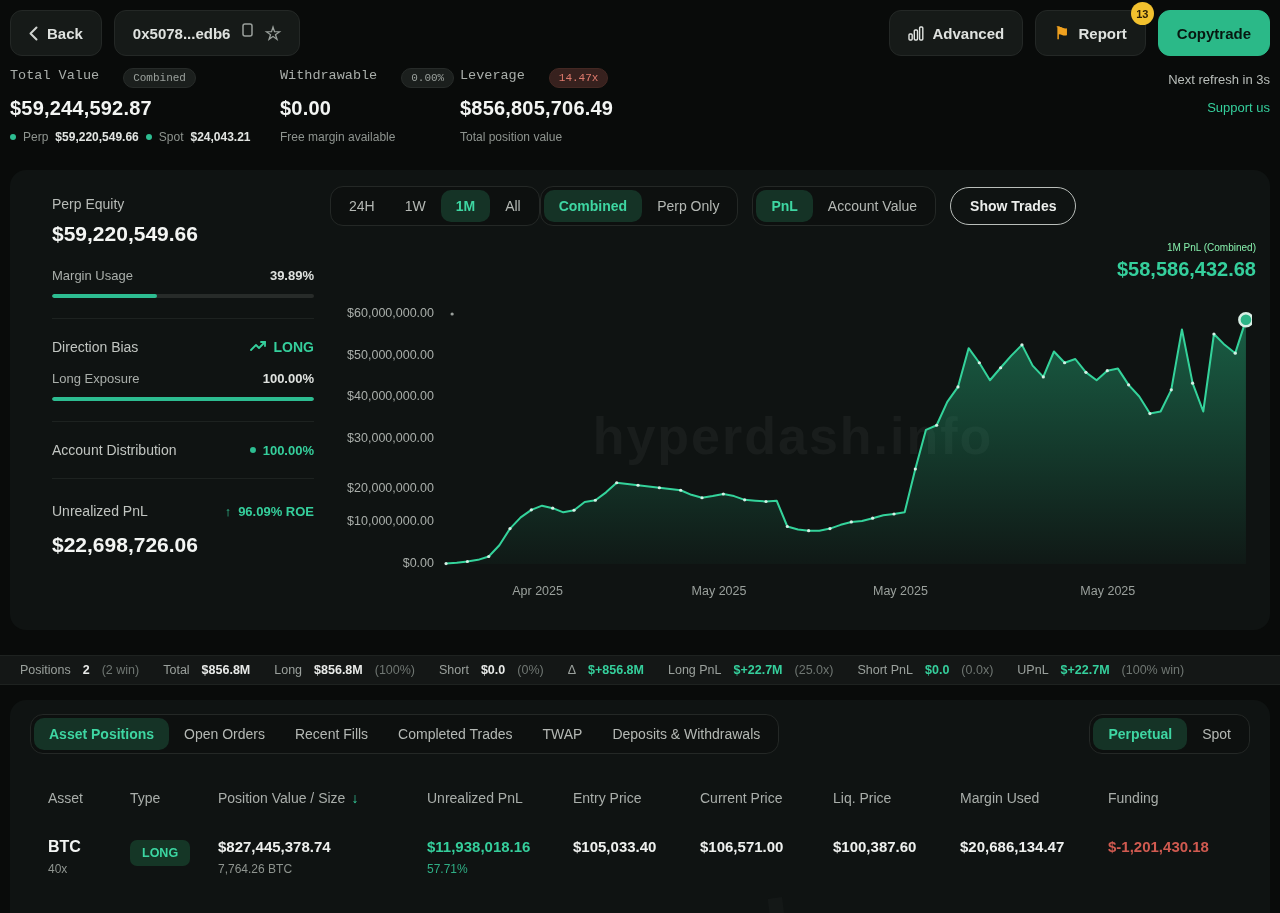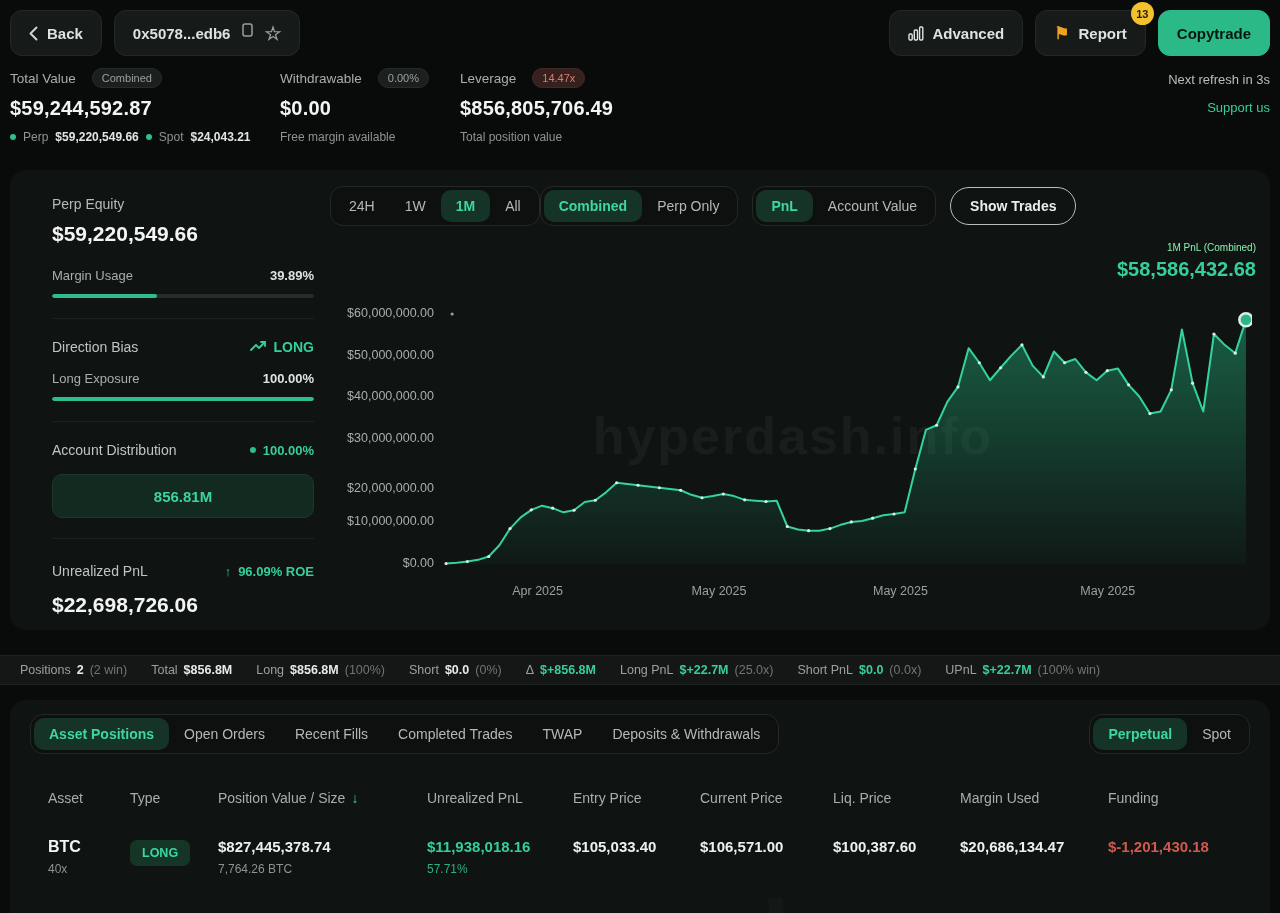--- a/index.html
+++ b/index.html
@@ -28,21 +28,21 @@
   .btn-copytrade { background:#2bb988; border:1px solid #2bb988; color:#071710; }
   .btn-report { position:relative; }
   .report-badge { position:absolute; top:-9px; right:-9px; width:23px; height:23px;
                   border-radius:50%; background:#f2c12e; color:#2b1e04; font-size:11px;
                   font-weight:700; display:flex; align-items:center; justify-content:center; }
   .flag-glyph { color:#f0a11f; font-size:17px; }
 
   
   .statsrow { position:absolute; top:68px; left:10px; right:10px; display:flex; }
   .stat { margin-right:72px; }
-  .stat-label-row { display:flex; align-items:center; gap:16px; }
+  .stat-label-row { display:flex; gap:24px;font-family:Liberation Mono, monospace; }
   .stat-label { font-size:13.5px; color:#a9aeaa; }
   .chip { font-size:11px; color:#9aa09c; background:#1b1f1d; border:1px solid #272b29;
           border-radius:10px; padding:3px 9px; }
   .chip-red { color:#de7a6d; background:#37211e; border:1px solid #442823; }
   .stat-value { margin-top:9px; font-size:20px; font-weight:700; color:#f3f5f3; letter-spacing:.2px; }
   .stat-sub { margin-top:10px; font-size:12px; color:#8e948f; display:flex; align-items:center; gap:7px; }
   .stat-sub b { color:#e2e5e2; font-weight:700; }
   .dot { width:6px; height:6px; border-radius:50%; background:#2dbd91; display:inline-block; }
   .stats-right { margin-left:auto; text-align:right; }
   .refresh-txt { font-size:13px; color:#b9beba; margin-top:4px; }
@@ -91,21 +91,21 @@
   .x-labels { position:absolute; left:112px; right:4px; top:280px; height:20px; }
   .xtick { position:absolute; transform:translateX(-50%); font-size:12.5px; color:#9aa09c; white-space:nowrap; }
   .watermark { position:absolute; left:50%; top:44%; transform:translate(-50%,-50%);
                font-size:52px; font-weight:700; color:rgba(210,220,214,0.05);
                letter-spacing:2px; pointer-events:none; }
 
   
   .sumbar { position:absolute; top:655px; left:0; right:0; height:30px; background:#141716;
             border-top:1px solid #1e2220; border-bottom:1px solid #1e2220;
             display:flex; align-items:center; padding:0 20px; gap:24px; font-size:12.5px; }
-  .sum-item { display:flex; align-items:center; gap:6px; white-space:nowrap; }
+  .sum-item { display:flex; align-items:center; gap:12px; white-space:nowrap; }
   .sum-label { color:#9aa09c; }
   .sum-value { color:#e8eae8; font-weight:700; }
   .sum-value.green { color:#35cf9c; }
   .sum-extra { color:#6f7672; }
 
   
   .table-card { position:absolute; top:700px; left:10px; right:10px; height:260px;
                 background:#0f1312; border-radius:16px; overflow:hidden; }
   .table-tabs-row { display:flex; justify-content:space-between; align-items:center;
                     margin:14px 20px 0 20px; }
@@ -253,21 +253,20 @@
 
     <div class="divider"></div>
 
     <div class="lp-row2">
       <span class="lbl">Account Distribution</span>
       <span class="val" style="font-size:13px;">
         <span class="dot"></span>
         <span>100.00%</span>
       </span>
     </div>
-    <div class="dist-pill">856.81M</div>
 
     <div class="divider"></div>
 
     <div class="lp-row2" style="margin-top:24px;">
       <span class="lbl">Unrealized PnL</span>
       <span class="val" style="font-size:13px;">
         <span>↑</span>
         <span>96.09% ROE</span>
       </span>
     </div>

